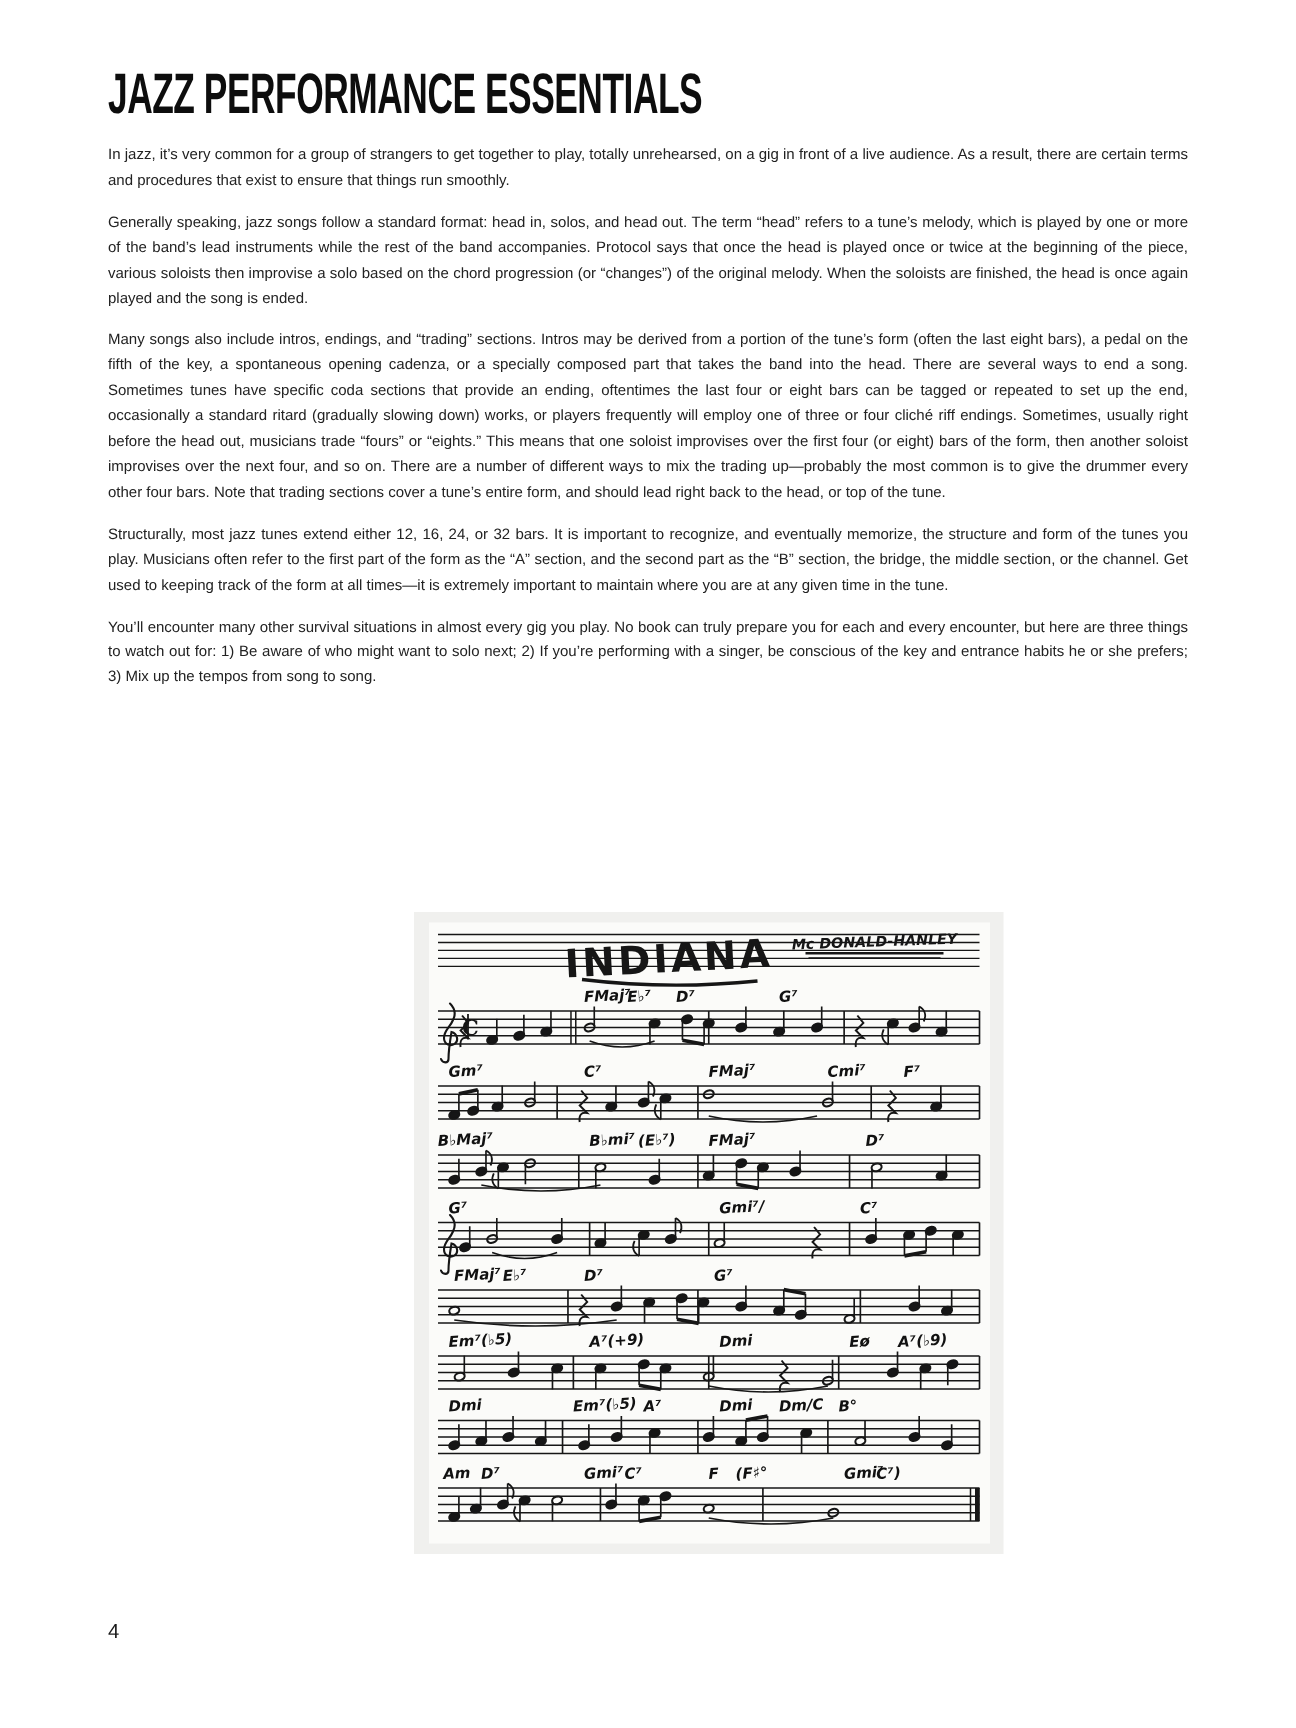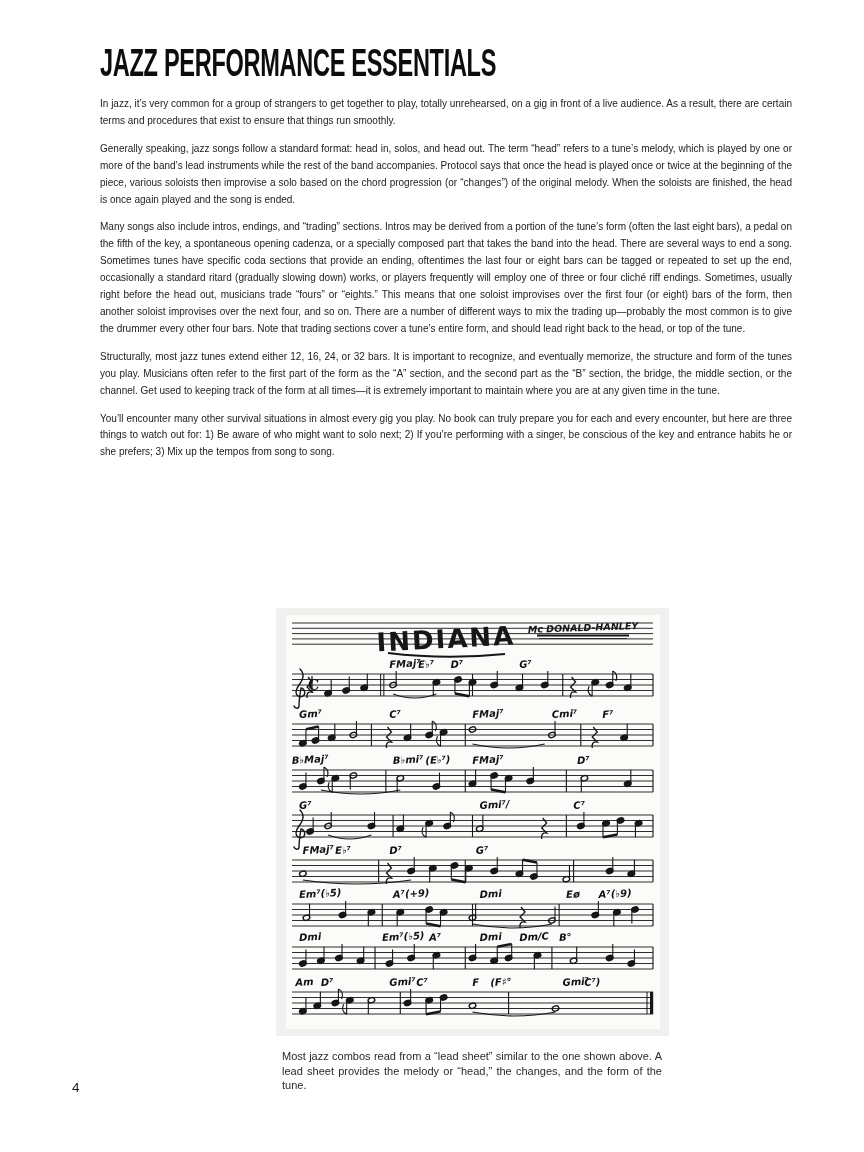--- a/index.html
+++ b/index.html
@@ -1,21 +1,21 @@
 <!DOCTYPE html>
 <html><head>
 <meta charset="utf-8">
 <style>
   html,body{margin:0;padding:0;}
   body{
     width:864px;height:1152px;background:#ffffff;position:relative;
     font-family:"Liberation Sans",sans-serif;color:#1f1f1f;
     -webkit-font-smoothing:antialiased;
   }
-  .page{padding:44px 72px 0 100px;position:relative;}
+  .page{padding:44px 72px 0 72px;position:relative;}
   .page-title{
     margin:0 0 14px 0;font-size:38px;line-height:38px;font-weight:700;color:#0d0d0d;
     letter-spacing:-0.5px;white-space:nowrap;display:inline-block;
     transform:scaleX(0.62);transform-origin:left center;
   }
   .body-text p{
     margin:0 0 11px 0;font-size:10px;line-height:16.9px;text-align:justify;color:#222;
   }
   .figure{position:absolute;left:0;top:592px;width:864px;text-align:center;}
   .sheet{
@@ -384,16 +384,15 @@
           <line x1="164.52" y1="390.5" x2="164.52" y2="403.5" stroke="#161616" stroke-width="1.1"></line>
           <ellipse cx="196.5" cy="397.75" rx="3.4" ry="2.5" transform="rotate(-18 196.5 397.75)" fill="none" stroke="#161616" stroke-width="1.4"></ellipse>
           <ellipse cx="279.53" cy="400.5" rx="3.4" ry="2.5" transform="rotate(-18 279.53 400.5)" fill="none" stroke="#161616" stroke-width="1.4"></ellipse>
           <path d="M 62.42 381 c 4 2 5 6 3 10" stroke="#161616" stroke-width="1.2" fill="none"></path>
           <path d="M 70.66 406.25 c -4 -2 -5 -6 -3 -10" stroke="#161616" stroke-width="1.2" fill="none"></path>
           <line x1="150.08" y1="406.25" x2="164.52" y2="403.5" stroke="#161616" stroke-width="2.4"></line>
           <path d="M 196.5 404 Q 238.015 412 279.53 404" stroke="#161616" stroke-width="1.1" fill="none"></path>
         </svg>
       </div>
   </div>
-  <figcaption>Most jazz combos read from a “lead sheet” similar to the one shown above. A lead sheet provides the melody or “head,” the changes, and the form of the tune.</figcaption>
 </figure>
 
 <div class="page-number">4</div>
 
 </body></html>

